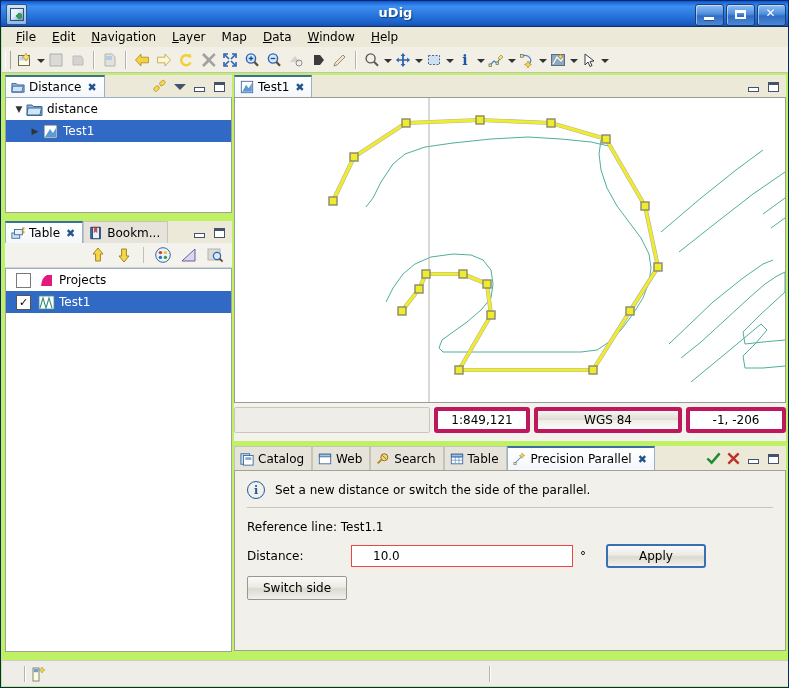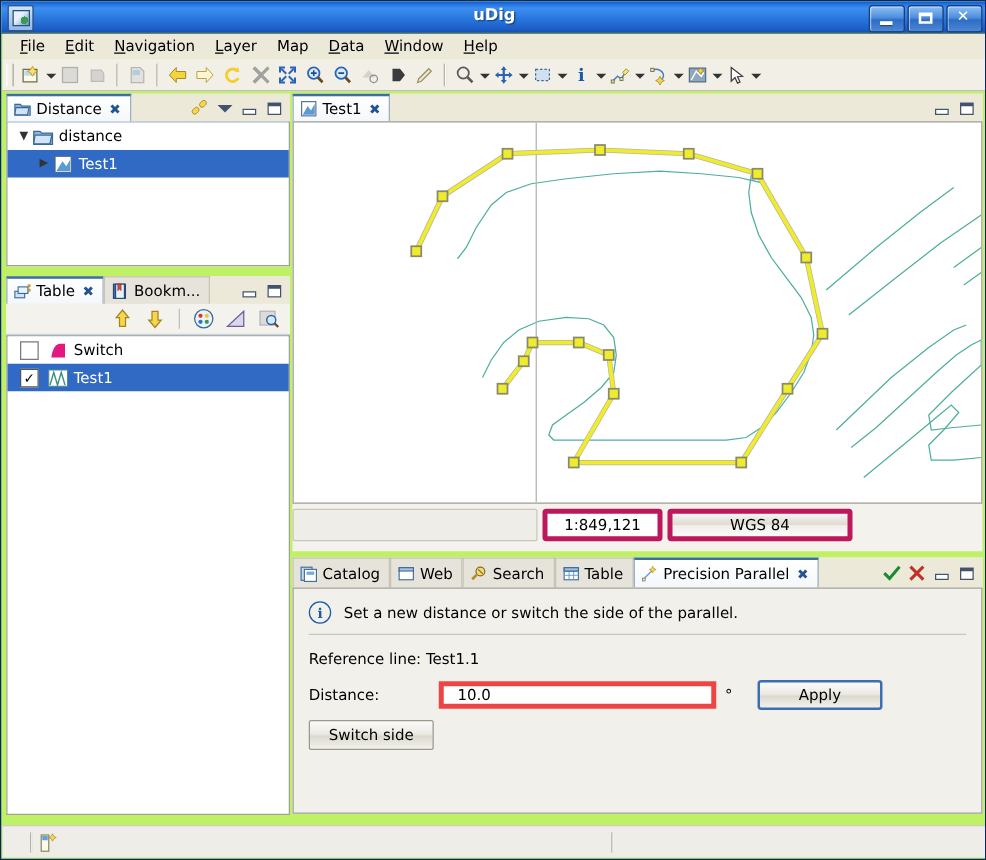--- a/index.html
+++ b/index.html
@@ -123,22 +123,22 @@
   .sfield.btnlike { background: linear-gradient(to bottom,#f6f5f1 0%,#dedbd2 48%,#efeee9 52%,#fbfbf9 100%); }
   .sblank { background:#eeede7; border:1px solid #c9c6bb; border-radius:2px; height:26px; box-sizing:border-box;}
 
   
   .formarea { background:#f1f0eb; border:1px solid #a3a09a; box-sizing:border-box; position:absolute;}
   .infoline { display:flex; align-items:center; gap:10px; padding:10px 12px 8px 12px; font-size:12px;}
   .infoicon { width:16px; height:16px; border:1.6px solid #1b5aa8; border-radius:50%; color:#1b5aa8; font-size:11px; font-weight:bold; display:flex; align-items:center; justify-content:center; font-family:"DejaVu Serif",serif;}
   .hr { height:1px; background:#c8c5bb; margin:0 12px; }
   .frow { display:flex; align-items:center; padding:0 12px; font-size:12px;}
   .tinput {
-    height:22px; border:4px solid #ef4444; background:#fff; font-size:12px;
-    padding:2px 11px; box-sizing:border-box; font-family:"DejaVu Sans",sans-serif;
+    height:22px; border:1px solid #ef4444; background:#fff; font-size:12px;
+    padding:2px 21px; box-sizing:border-box; font-family:"DejaVu Sans",sans-serif;
   }
   .btn {
     height:24px; font-size:12px; box-sizing:border-box;
     background: linear-gradient(to bottom,#fbfbfa 0%,#eceae3 45%,#dcd9cf 55%,#f2f1ec 100%);
     border:1px solid #9a978d; border-radius:2px; display:flex; align-items:center; justify-content:center;
     font-family:"DejaVu Sans",sans-serif;
   }
   .btn.primary { border:2px solid #3c6eb4; border-radius:3px; }
 
   
@@ -429,21 +429,21 @@
       </div>
     </div>
     <div class="panel-body" style="height:384px;">
       <div class="trow" style="padding-left:10px">
         <span style="width:13px;height:13px;border:1px solid #7a7a7a;background:#fff;display:inline-block;margin-right:7px"></span>
         <span class="tico">
           <svg width="17" height="15" viewBox="0 0 17 15">
               <path d="M3 13 Q4 4 9 2 L14 2 L14 13z" fill="#e4197f"></path>
             </svg>
         </span>
-        <span class="lbl">Switch</span>
+        <span class="lbl">Projects</span>
       </div>
       <div class="trow sel" style="padding-left:10px">
         <span style="width:13px;height:13px;border:1px solid #555;background:#fff;display:inline-flex;align-items:center;justify-content:center;margin-right:7px;color:#000;font-size:11px;line-height:1">✓</span>
         <span class="tico">
           <svg width="17" height="15" viewBox="0 0 17 15">
               <rect x="1" y="1" width="15" height="13" fill="#fff" stroke="#4a8f86" stroke-width=".8"></rect>
               <path d="M2 13 L5 3 L8 13 L11 3 L14 13" fill="none" stroke="#3a8f80" stroke-width="1.1"></path>
             </svg>
         </span>
         <span class="lbl">Test1</span>
@@ -502,20 +502,21 @@
             <rect x="414" y="283" width="8" height="8" fill="#eeec2c" stroke="#8a8a6b" stroke-width="1.4"></rect>
             <rect x="397" y="305" width="8" height="8" fill="#eeec2c" stroke="#8a8a6b" stroke-width="1.4"></rect>
           </g>
       </svg>
     </div>
 
     <div class="statusrow" style="left:0; top:330px; width:552px; height:30px;">
       <div class="sblank" style="width:196px;"></div>
       <div class="sfield" style="width:96px;">1:849,121</div>
       <div class="sfield btnlike" style="width:148px;">WGS 84</div>
+      <div class="sfield" style="width:100px;">-1, -206</div>
     </div>
   </div>
 
   <div class="panel" style="left:233px; top:445px; width:552px; height:205px;">
     <div class="panel-tabrow" style="height:24px">
       <div class="ptab inactive">
         <svg width="14" height="14" viewBox="0 0 16 16">
           <rect x="1" y="2" width="10" height="12" fill="#c9d9ec" stroke="#3a6898"></rect>
           <rect x="4" y="4" width="11" height="11" fill="#fff" stroke="#3a6898"></rect>
           <rect x="6" y="6" width="7" height="3" fill="#7aa8d8"></rect>

